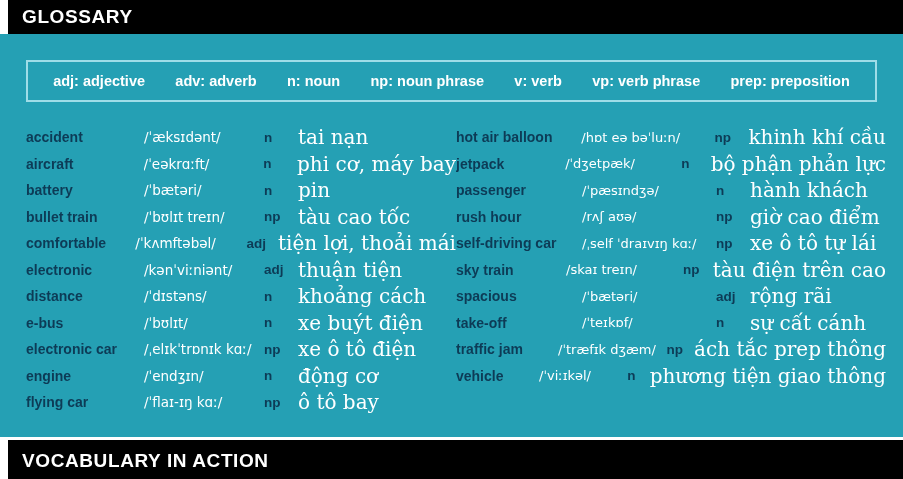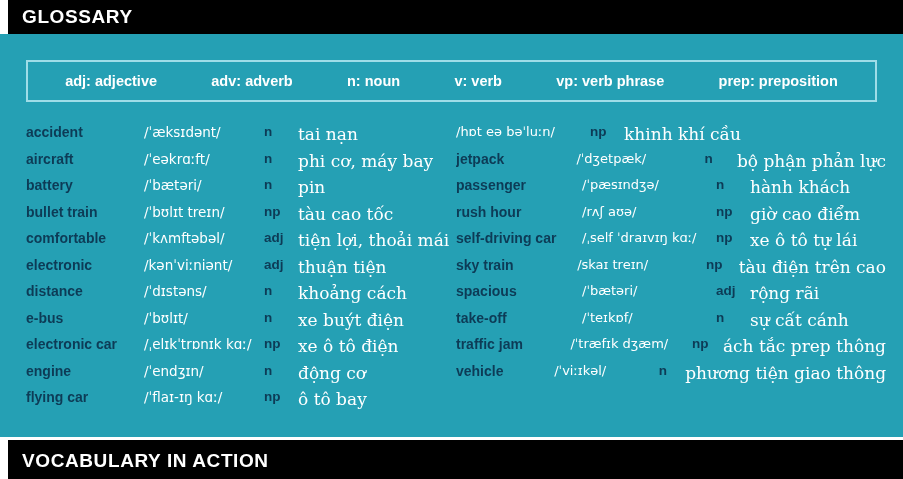--- a/index.html
+++ b/index.html
@@ -85,21 +85,21 @@
     top: 90px;
     left: 26px;
     width: 860px;
     display: flex;
   }
   .col {
     width: 430px;
   }
   .entry {
     display: flex;
-    align-items: flex-start;
+    align-items: center;
     height: 26.5px;
     font-size: 14.5px;
     white-space: nowrap;
   }
   .word {
     width: 118px;
     color: #0d3b56;
     font-weight: bold;
     font-size: 14px;
     overflow: hidden;
@@ -114,21 +114,21 @@
   .pos {
     width: 34px;
     color: #0d3b56;
     font-weight: bold;
     font-size: 13.5px;
     text-align: left;
   }
   .meaning {
     color: #ffffff;
     font-family: "DejaVu Serif", serif;
-    font-size: 17px;
+    font-size: 20px;
   }
   
   .col-right .word { width: 126px; }
   .col-right .ipa  { width: 134px; font-size: 13px; }
   .col-right .pos  { width: 34px; }
 </style>
 </head>
 <body>
 
 <div class="page">
@@ -136,20 +136,21 @@
   <div class="section-bar" id="glossary-bar">
     <span class="section-title">GLOSSARY</span>
   </div>
 
   <div class="body-panel">
 
     <div class="legend">
       <span class="legend-item">adj: adjective</span>
       <span class="legend-item">adv: adverb</span>
       <span class="legend-item">n: noun</span>
+      <span class="legend-item">np: noun phrase</span>
       <span class="legend-item">v: verb</span>
       <span class="legend-item">vp: verb phrase</span>
       <span class="legend-item">prep: preposition</span>
     </div>
 
     <div class="columns">
 
       <div class="col col-left">
         <div class="entry">
           <span class="word">accident</span>
@@ -214,20 +215,21 @@
         <div class="entry">
           <span class="word">flying car</span>
           <span class="ipa">/ˈflaɪ-ɪŋ kɑː/</span>
           <span class="pos">np</span>
           <span class="meaning">ô tô bay</span>
         </div>
       </div>
 
       <div class="col col-right">
         <div class="entry">
+          <span class="word">hot air balloon</span>
           <span class="ipa">/hɒt eə bəˈluːn/</span>
           <span class="pos">np</span>
           <span class="meaning">khinh khí cầu</span>
         </div>
         <div class="entry">
           <span class="word">jetpack</span>
           <span class="ipa">/ˈdʒetpæk/</span>
           <span class="pos">n</span>
           <span class="meaning">bộ phận phản lực</span>
         </div>

